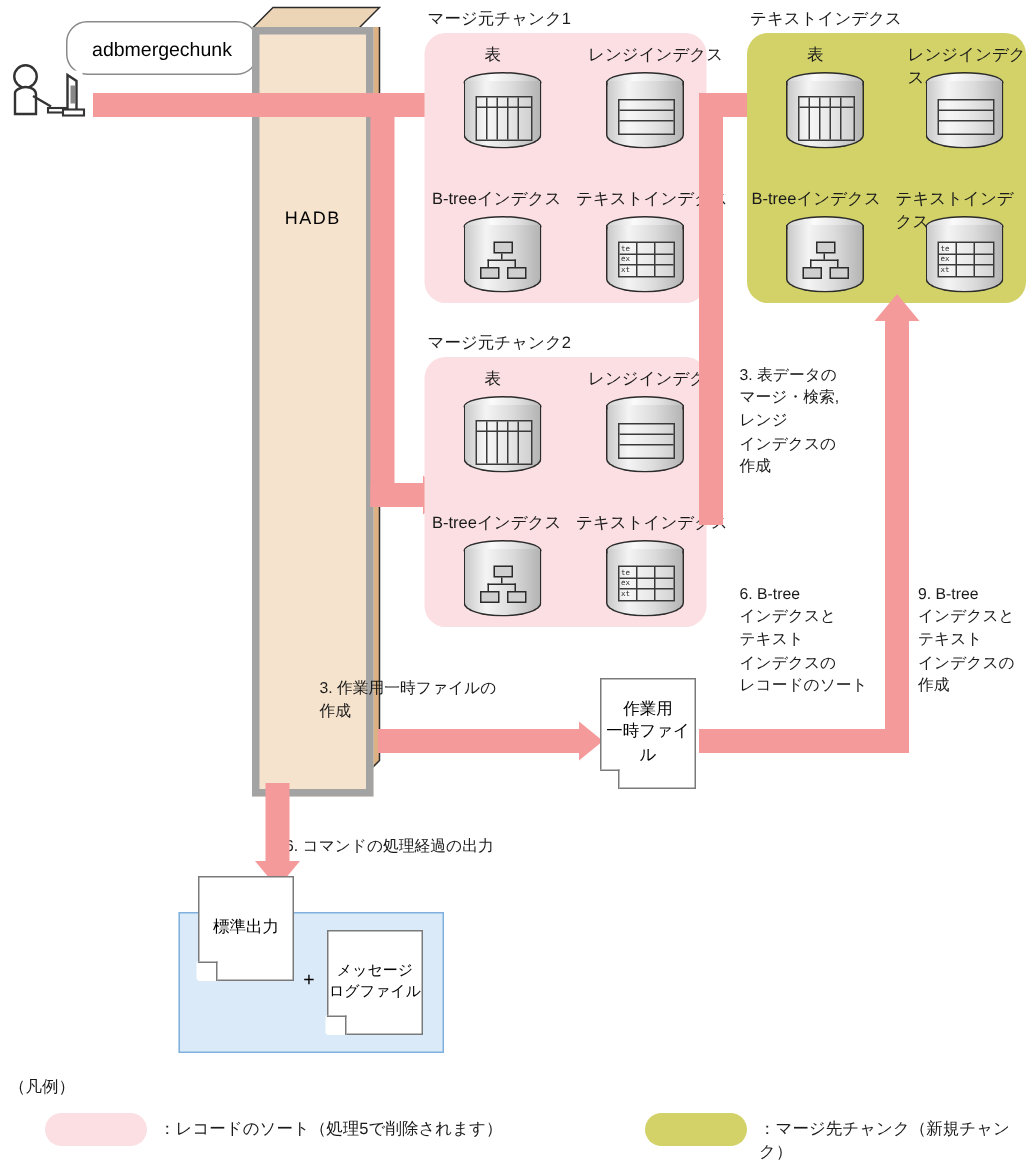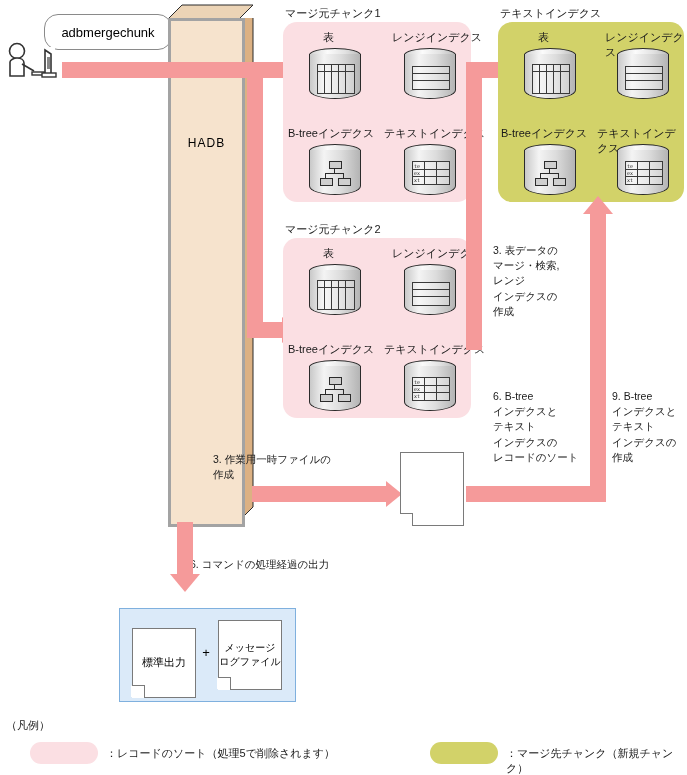--- a/index.html
+++ b/index.html
@@ -42,21 +42,21 @@
      text-decoration:none;color:#2b2b2b;font-family:"DejaVu Sans Mono",monospace;}
 
   
   .ar{position:absolute;background:#f59a9a;}
   .ar-head{position:absolute;width:0;height:0;}
   .head-r{border-top:13px solid transparent;border-bottom:13px solid transparent;border-left:16px solid #f59a9a;}
   .head-u{border-left:15px solid transparent;border-right:15px solid transparent;border-bottom:18px solid #f59a9a;}
   .head-d{border-left:15px solid transparent;border-right:15px solid transparent;border-top:18px solid #f59a9a;}
 
   
-  #hadb-front{background:#f6e3cd;border:3px solid #a3a3a3;}
+  #hadb-front{background:#f6e3cd;border:5px solid #a3a3a3;}
   #hadb-side{background:#dcb183;border:1px solid #2b2b2b;border-left:none;}
   #hadb-top{background:#ecd4b6;border:1px solid #2b2b2b;border-bottom:none;}
 
   
   .doc{position:absolute;background:#fff;border:1px solid #7a7a7a;}
   .doc .fold{position:absolute;left:-1px;bottom:-1px;width:12px;height:12px;
      background:#fff;border-right:1px solid #7a7a7a;border-top:1px solid #7a7a7a;
      transform:rotate(0deg);}
   .doc .fold:after{content:"";position:absolute;left:-1px;top:-1px;width:0;height:0;
      border-left:12px solid #fff;border-top:12px solid transparent;}
@@ -293,20 +293,22 @@
 <div class="ar" style="left:590px;top:212px;width:16px;height:290px;"></div>
 <div class="ar" style="left:466px;top:486px;width:140px;height:16px;"></div>
 <div class="ar-head head-u" style="left:583px;top:196px;"></div>
 
 <div class="ar" style="left:466px;top:486px;width:1px;height:16px;"></div>
 
 <div class="ar" style="left:252px;top:486px;width:136px;height:16px;"></div>
 <div class="ar-head head-r" style="left:386px;top:481px;"></div>
 
 <div class="doc" style="left:400px;top:452px;width:62px;height:72px;">
+  <span class="txt">作業用
+一時ファイル</span>
   <span class="fold"></span>
 </div>
 
 <div class="abs lbl-sm" style="left:493px;top:243px;">3. 表データの
 マージ・検索,
 レンジ
 インデクスの
 作成</div>
 <div class="abs lbl-sm" style="left:213px;top:452px;">3. 作業用一時ファイルの
    作成</div>
@@ -320,21 +322,21 @@
 テキスト
 インデクスの
 作成</div>
 <div class="abs lbl-sm" style="left:190px;top:557px;">6. コマンドの処理経過の出力</div>
 
 <div class="ar" style="left:177px;top:522px;width:16px;height:54px;"></div>
 <div class="ar-head head-d" style="left:170px;top:574px;"></div>
 
 <div class="abs" id="output-box" style="left:119px;top:608px;width:175px;height:92px;"></div>
 
-<div class="doc" style="left:132px;top:628px;width:62px;height:68px;">
+<div class="doc" style="left:132px;top:584px;width:62px;height:68px;">
   <span class="txt">標準出力</span>
   <span class="fold"></span>
 </div>
 
 <div class="abs" style="left:199px;top:645px;width:14px;text-align:center;font-size:13px;">+</div>
 
 <div class="doc" style="left:218px;top:620px;width:62px;height:68px;">
   <span class="txt" style="font-size:10px;">メッセージ
 ログファイル</span>
   <span class="fold"></span>

